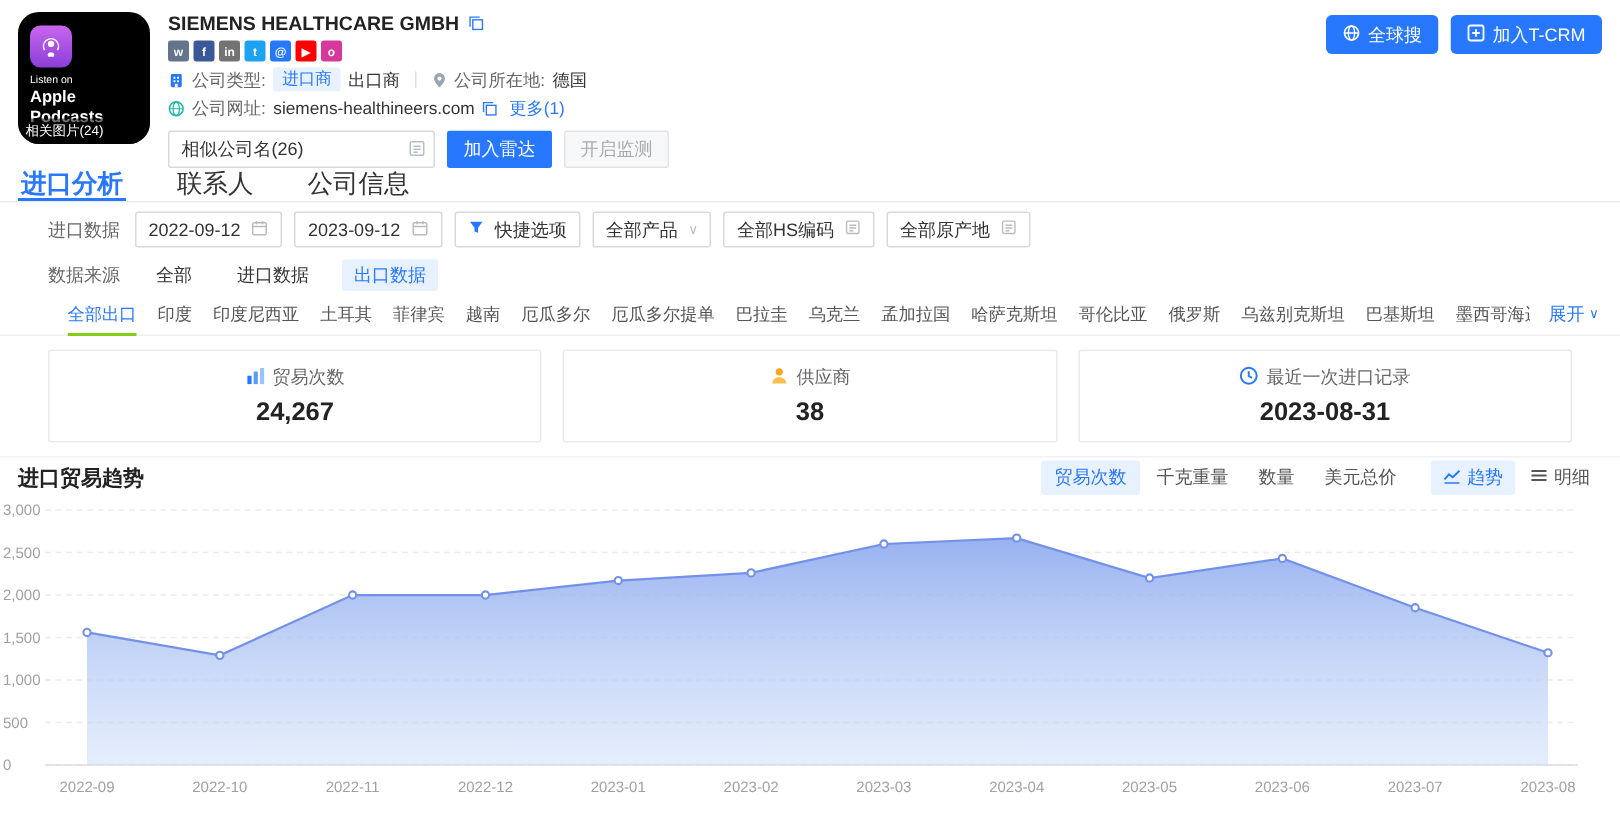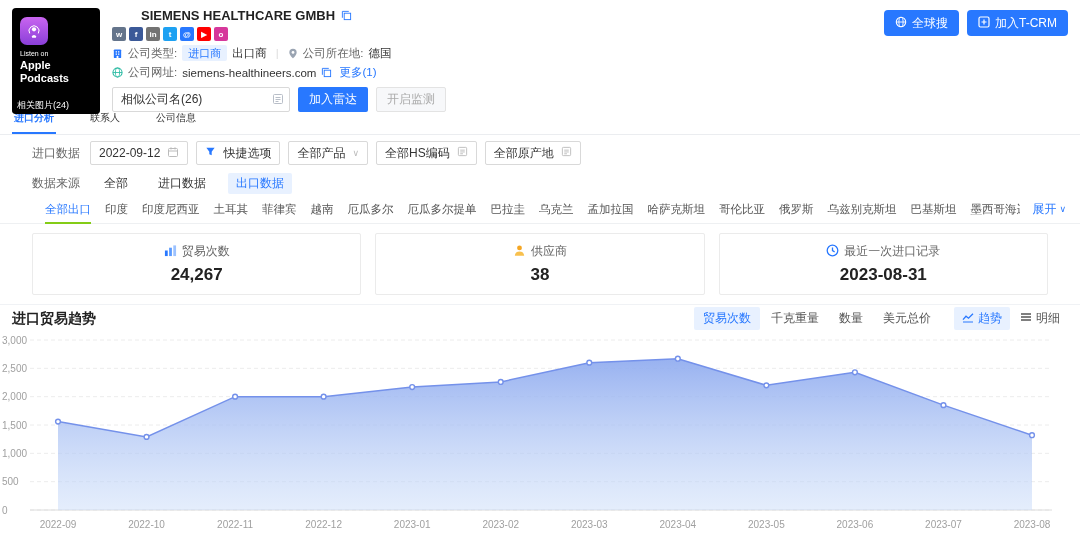--- a/index.html
+++ b/index.html
@@ -1,27 +1,27 @@
 <!DOCTYPE html>
 <html><head>
 <meta charset="utf-8">
 <style>
   * { margin:0; padding:0; box-sizing:border-box; }
   html,body { width:1080px; height:543px; overflow:hidden; background:#fff;
     font-family:"Liberation Sans","DejaVu Sans",sans-serif; font-size:12px; color:#333; }
   .header { display:flex; padding:8px 12px; height:104px; position:relative; }
-  .podcast-card { width:88px; height:106px; background:#000; border-radius:4px; position:relative; overflow:hidden; flex-shrink:0; cursor:pointer; }
+  .podcast-card { width:88px; height:88px; background:#000; border-radius:14px; position:relative; overflow:hidden; flex-shrink:0; cursor:pointer; }
   .podcast-icon { position:absolute; top:9px; left:8px; width:28px; height:28px; border-radius:7px;
     background:linear-gradient(180deg,#c965f0,#8a3fd8); display:flex; align-items:center; justify-content:center; }
   .podcast-listen { position:absolute; top:42px; left:8px; color:#fff; font-size:7px; }
   .podcast-brand { position:absolute; top:51px; left:8px; color:#fff; font-size:11px; font-weight:bold; width:74px; line-height:1.15; }
   .podcast-overlay { position:absolute; bottom:0; left:0; right:0; background:rgba(0,0,0,.55); color:#fff; font-size:9px; padding:2px 5px; }
   .company-info { margin-left:12px; display:flex; flex-direction:column; gap:4px; }
   .name-row { display:flex; align-items:center; gap:6px; }
-  .company-name { font-size:13px; font-weight:bold; color:#222;margin-left:29px; }
+  .company-name { font-size:13px; font-weight:bold; color:#222; }
   .icon-btn { display:inline-flex; cursor:pointer; }
   .social-row { display:flex; gap:3px; }
   .social-icon { width:14px; height:14px; border-radius:2px; color:#fff; font-size:8px; font-weight:bold;
     display:inline-flex; align-items:center; justify-content:center; cursor:pointer; }
   .meta-row { display:flex; align-items:center; gap:5px; font-size:11.5px; }
   .mi { display:inline-flex; }
   .lbl { color:#666; }
   .val { color:#333; }
   .tag-blue { background:#e8f1ff; color:#2878ff; padding:0 6px; border-radius:2px; font-size:11px; line-height:16px; cursor:pointer; }
   .typ { color:#333; cursor:pointer; }
@@ -33,21 +33,21 @@
     font-size:12px; color:#333; font-family:inherit; outline:none; }
   .input-icon { position:absolute; right:6px; top:6px; }
   .btn { height:25px; padding:0 10px; border-radius:2px; font-size:12px; display:inline-flex; align-items:center; gap:5px;
     border:1px solid transparent; cursor:pointer; background:#fff; font-family:inherit; }
   .btn-default { border-color:#d9d9d9; color:#333; }
   .btn-primary { background:#2878ff; color:#fff; }
   .btn-disabled { border-color:#e3e3e3; color:#aaa; background:#f7f8fa; cursor:not-allowed; }
   .btn-round { border-radius:4px; height:26px; }
   .header-right { position:absolute; right:12px; top:10px; display:flex; gap:8px; }
   .tabs-row { display:flex; gap:32px; padding:0 12px; height:31px; border-bottom:1px solid #ebedf0; }
-  .tab { font-size:10px; color:#333; padding:7px 2px; cursor:pointer; }
+  .tab { font-size:17px; color:#333; padding:7px 2px; cursor:pointer; }
   .tab.active { color:#2878ff; font-weight:bold; border-bottom:2px solid #2878ff; }
   .filter-row { display:flex; align-items:center; gap:8px; padding:0 12px 0 32px; height:36px; }
   .flabel { color:#666; margin-right:2px; }
   .box { border:1px solid #d9d9d9; border-radius:2px; height:24px; display:inline-flex; align-items:center;
     padding:0 8px; gap:7px; color:#333; background:#fff; cursor:pointer; }
   .caret { color:#bbb; font-size:9px; }
   .source-row { display:flex; align-items:center; gap:14px; padding:0 12px 0 32px; height:24px; }
   .source-opt { color:#333; padding:2px 8px; border-radius:2px; cursor:pointer; }
   .source-opt.selected { background:#e8f1ff; color:#2878ff; }
   .country-row { display:flex; align-items:center; padding:0 14px 0 45px; height:29px; border-bottom:1px solid #eef0f2; }
@@ -201,20 +201,30 @@
   <div class="tabs-row">
     <div class="tab active">进口分析</div>
     <div class="tab">联系人</div>
     <div class="tab">公司信息</div>
   </div>
 
   <div class="filter-row">
     <span class="flabel">进口数据</span>
     <span class="box">
       <span>2022-09-12</span>
+      <span>
+        <svg width="12" height="12" viewBox="0 0 12 12">
+            <rect x="1.5" y="2.5" width="9" height="8" rx="1" fill="none" stroke="#bbb"></rect>
+            <path d="M1.5 5h9" stroke="#bbb"></path>
+            <path d="M4 1.3v2.2M8 1.3v2.2" stroke="#bbb"></path>
+          </svg>
+      </span>
+    </span>
+    <span class="box">
+      <span>2023-09-12</span>
       <span>
         <svg width="12" height="12" viewBox="0 0 12 12">
             <rect x="1.5" y="2.5" width="9" height="8" rx="1" fill="none" stroke="#bbb"></rect>
             <path d="M1.5 5h9" stroke="#bbb"></path>
             <path d="M4 1.3v2.2M8 1.3v2.2" stroke="#bbb"></path>
           </svg>
       </span>
     </span>
     <span class="box">
       <span>

